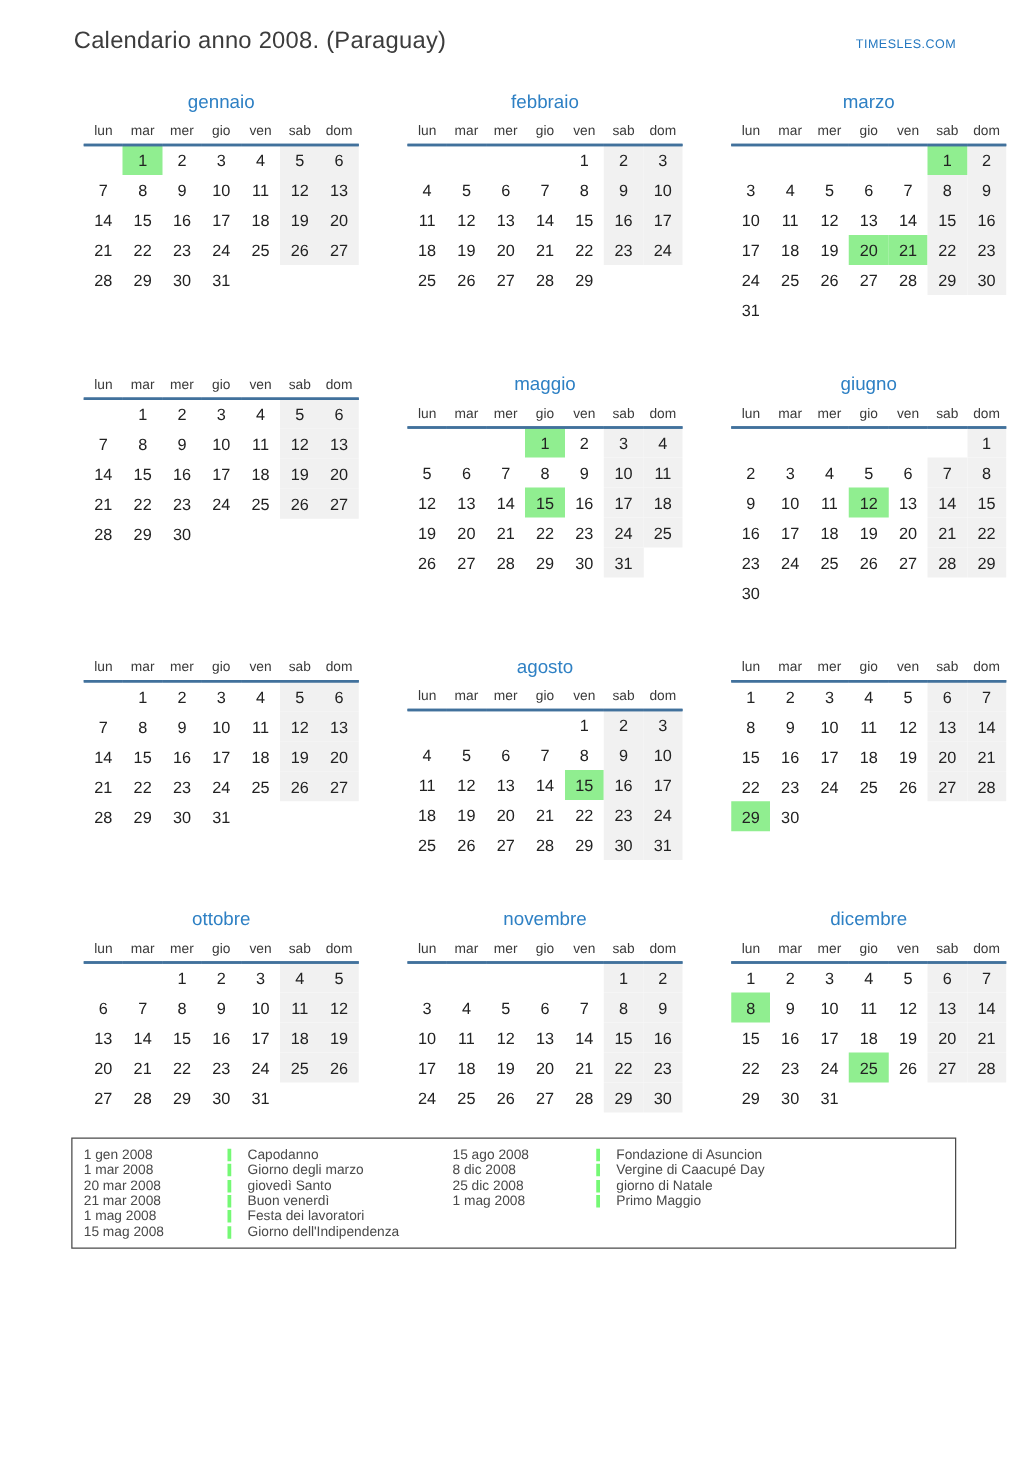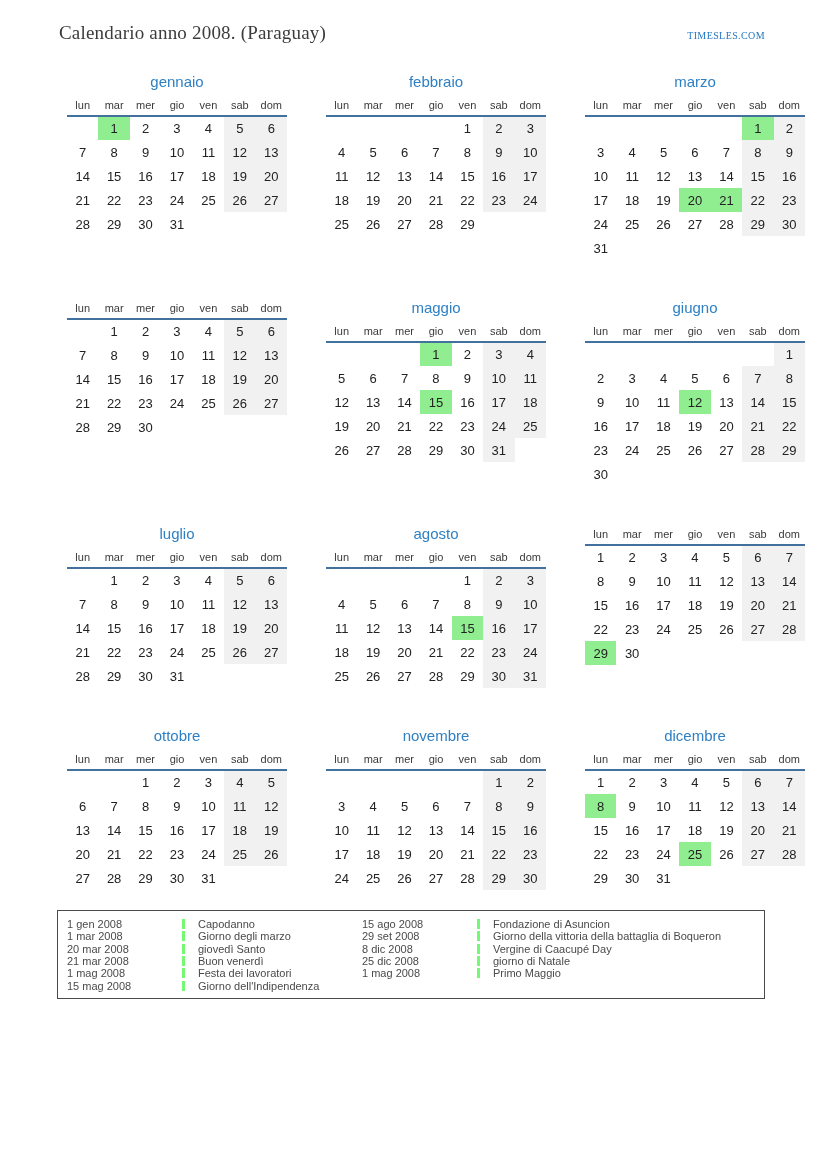--- a/index.html
+++ b/index.html
@@ -11,21 +11,21 @@
     --title-text:#3c3c3c;
     --date-text:#222222;
     --weekday-text:#3a3a3a;
     --legend-text:#4a4a4a;
     --legend-border:#4a4a4a;
   }
   *{box-sizing:border-box;margin:0;padding:0;}
   html,body{width:827px;height:1169px;background:#ffffff;overflow:hidden;}
   body{font-family:"Liberation Sans","DejaVu Sans",sans-serif;color:var(--date-text);}
   .page{position:relative;width:827px;height:1169px;padding:22px 60px 0 59px;}
-  .page-header{display:flex;justify-content:space-between;align-items:baseline;width:706px;font-family:Liberation Serif, serif;}
+  .page-header{display:flex;justify-content:space-between;align-items:baseline;width:706px;}
   .page-title{font-size:19px;font-weight:400;color:var(--title-text);letter-spacing:0.2px;}
   .brand{font-size:10px;color:var(--brand-blue);text-decoration:none;letter-spacing:0.4px;cursor:pointer;}
   .months-grid{
     margin:29px 0 0 8px;width:692px;
     display:grid;grid-template-columns:repeat(3,220px);
     column-gap:16px;row-gap:22px;gap:39px;
   }
   .month{width:220px;}
   .month-title{font-size:15px;color:var(--accent-blue);text-align:center;margin-bottom:5px;line-height:18px;}
   table.month-table{border-collapse:collapse;table-layout:fixed;width:220px;}
@@ -460,21 +460,20 @@
               <td></td>
               <td></td>
               <td></td>
               <td></td>
             </tr>
           </tbody>
     </table>
   </div>
 
   <div class="month">
-    <div class="month-title">luglio</div>
     <table class="month-table">
       <thead>
         <tr>
               <th>lun</th>
               <th>mar</th>
               <th>mer</th>
               <th>gio</th>
               <th>ven</th>
               <th>sab</th>
               <th>dom</th>
@@ -889,25 +888,20 @@
   </div>
 </div>
     <div class="legend-col col-1">
 
   <div class="legend-row">
     <span class="l-date">15 ago 2008</span>
     <span class="l-bar"></span>
     <span class="l-name">Fondazione di Asuncion</span>
   </div>
 
-  <div class="legend-row">
-    <span class="l-date">29 set 2008</span>
-    <span class="l-bar"></span>
-    <span class="l-name">Giorno della vittoria della battaglia di Boqueron</span>
-  </div>
 
   <div class="legend-row">
     <span class="l-date">8 dic 2008</span>
     <span class="l-bar"></span>
     <span class="l-name">Vergine di Caacupé Day</span>
   </div>
 
   <div class="legend-row">
     <span class="l-date">25 dic 2008</span>
     <span class="l-bar"></span>

